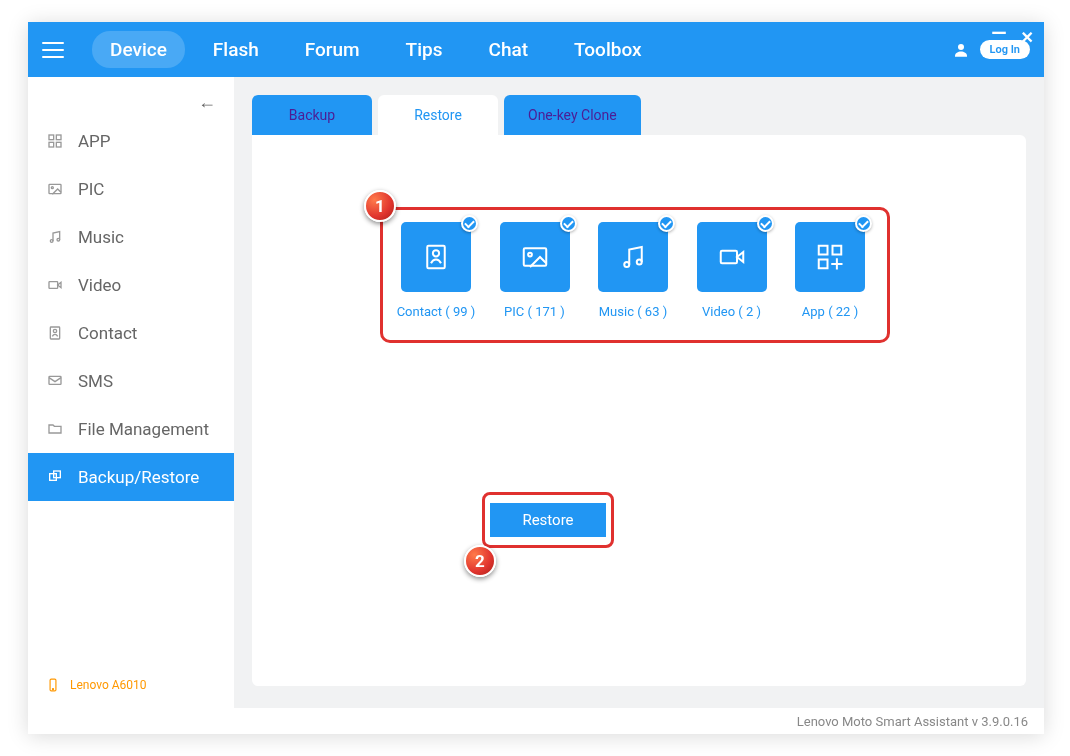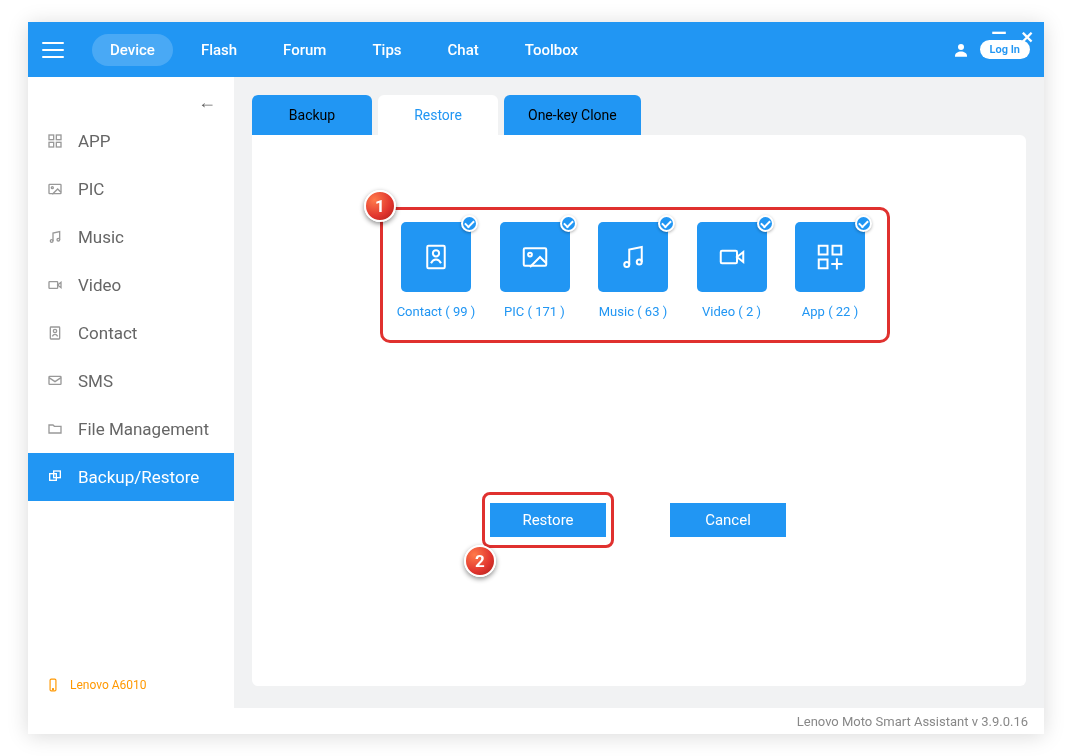--- a/index.html
+++ b/index.html
@@ -4,42 +4,42 @@
 <style>
   * { box-sizing: border-box; margin: 0; padding: 0; font-family: -apple-system, "Segoe UI", Roboto, Arial, sans-serif; }
   body { background: #fff; width: 1070px; height: 756px; overflow: hidden; position: relative; }
   .window { position: absolute; top: 22px; left: 28px; width: 1016px; height: 712px; background: #fff; box-shadow: 0 2px 20px rgba(0,0,0,0.15); display:flex; flex-direction:column; }
 
   
   .topbar { height: 55px; background: #2196f3; display:flex; align-items:center; padding: 0 14px; position:relative; }
   .hamburger { width: 22px; height: 16px; display:flex; flex-direction:column; justify-content:space-between; cursor:pointer; margin-right: 28px; }
   .hamburger span { display:block; height:2px; background:#fff; border-radius:1px; }
   .nav-items { display:flex; align-items:center; gap: 10px; }
-  .nav-item { color:#fff; font-size:15px; font-weight:500; padding: 7px 18px; border-radius: 18px; cursor:pointer; }
+  .nav-item { color:#fff; font-size:19px; font-weight:500; padding: 7px 18px; border-radius: 18px; cursor:pointer; }
   .nav-item.active { background: rgba(255,255,255,0.18); }
   .nav-right { margin-left:auto; display:flex; align-items:center; gap:10px; }
   .user-ico { width:18px; height:18px; }
   .login-btn { background:#fff; color:#2196f3; font-size:11px; font-weight:600; padding: 3px 10px; border-radius: 10px; border:none; cursor:pointer; }
   .win-ctrl { position:absolute; top:6px; right:10px; display:flex; gap:14px; color:#fff; }
   .win-min { font-size:20px; line-height:10px; font-weight:700; cursor:pointer; }
   .win-close { font-size:16px; font-weight:700; cursor:pointer; }
 
   
   .body { flex:1; display:flex; min-height:0; }
   .sidebar { width: 206px; background:#fff; display:flex; flex-direction:column; position:relative; }
   .back-arrow { align-self:flex-end; margin: 14px 18px 4px 0; font-size:18px; color:#666; cursor:pointer; }
   .side-item { display:flex; align-items:center; gap: 14px; height:48px; padding: 0 0 0 18px; font-size:17px; color:#666; cursor:pointer; }
   .side-item.active { background:#2196f3; color:#fff; }
   .side-ico { width:18px; height:18px; display:flex; align-items:center; justify-content:center; }
   .device-row { position:absolute; bottom:16px; left:18px; display:flex; align-items:flex-end; gap:10px; color:#ff9800; font-size:12px; }
 
   .content { flex:1; background:#f1f2f3; padding: 18px 18px 22px 18px; display:flex; flex-direction:column; min-width:0; }
   .tabs-row { display:flex; gap:0; }
   .tab { height:40px; min-width:120px; padding:0 24px; display:flex; align-items:center; justify-content:center; font-size:14px; border-radius: 6px 6px 0 0; cursor:pointer; }
-  .tab.primary { background:#2196f3; color:#000000; margin-right:6px; }
+  .tab.primary { background:#2196f3; color:#4c1d95; margin-right:6px; }
   .tab.active { background:#fff; color:#2196f3; margin-right:6px; }
   .panel { flex:1; background:#fff; border-radius: 0 6px 6px 6px; position:relative; }
 
   
   .items-box { position:absolute; top:72px; left:128px; width:510px; height:136px; border:3px solid #e0312f; border-radius:10px; padding: 12px 14px 6px 10px; display:flex; justify-content:space-between; }
   .r-item { width:86px; display:flex; flex-direction:column; align-items:center; gap:12px; cursor:pointer; }
   .tile { width:70px; height:70px; background:#2196f3; border-radius:5px; display:flex; align-items:center; justify-content:center; position:relative; }
   .check { position:absolute; top:-7px; right:-7px; width:17px; height:17px; background:#2196f3; border:2px solid #fff; border-radius:50%; display:flex; align-items:center; justify-content:center; box-shadow:0 1px 3px rgba(0,0,0,.3); }
   .check::after { content:""; width:7px; height:4px; border-left:2px solid #fff; border-bottom:2px solid #fff; transform:rotate(-45deg); margin-top:-2px; }
   .r-label { font-size:13px; color:#2196f3; white-space:nowrap; }
@@ -251,21 +251,20 @@
                   <path d="M17.5 13v9M13 17.5h9"></path>
                 </svg>
             </div>
             <span class="r-label">App ( 22 )</span>
           </div>
         </div>
 
         <div class="btns-box">
           <button class="btn">Restore</button>
         </div>
-        <button class="btn btn-cancel">Cancel</button>
 
         <div class="badge badge-2">2</div>
       </div>
     </div>
   </div>
 
   <div class="footer">
     <span>Lenovo Moto Smart Assistant v 3.9.0.16</span>
   </div>
 </div>

